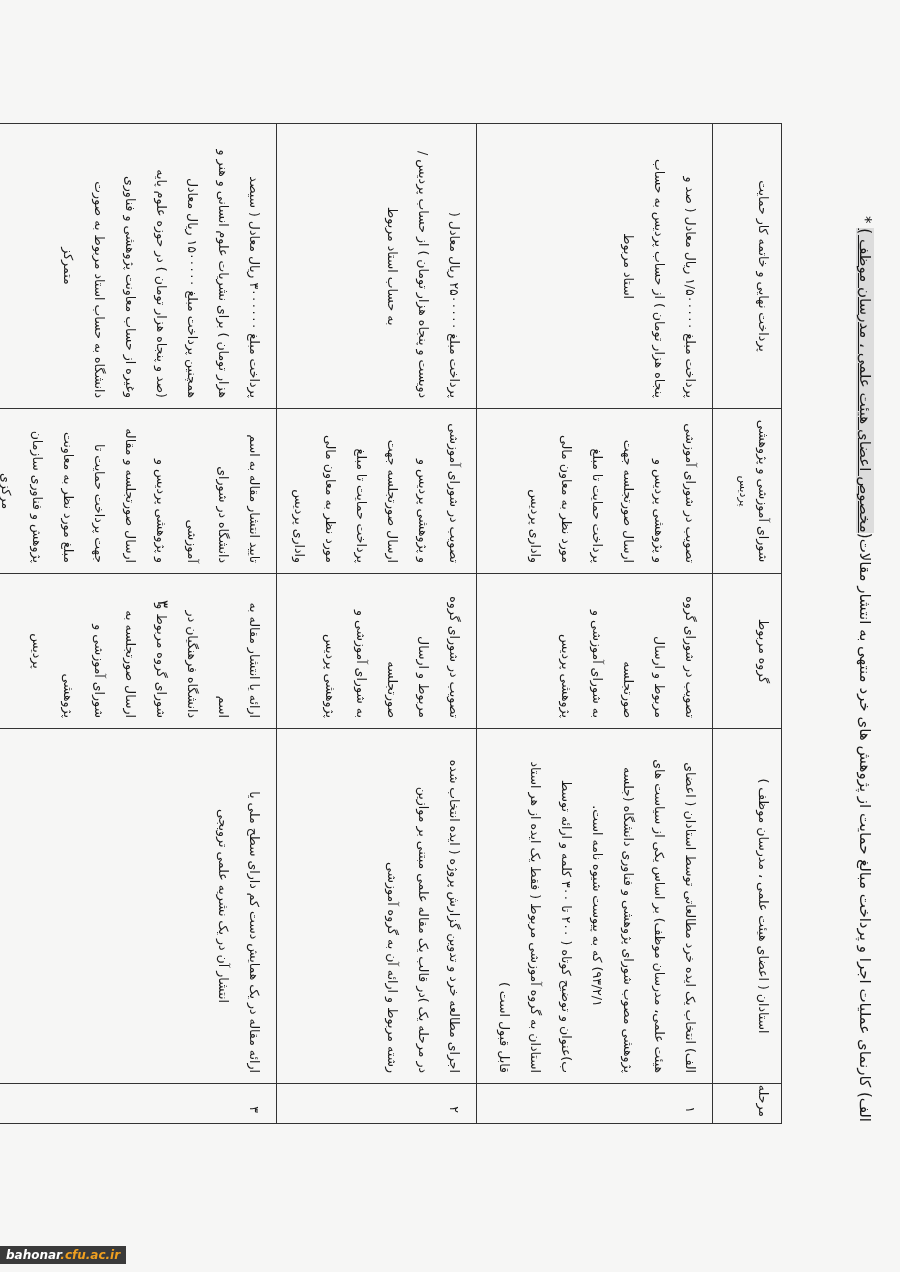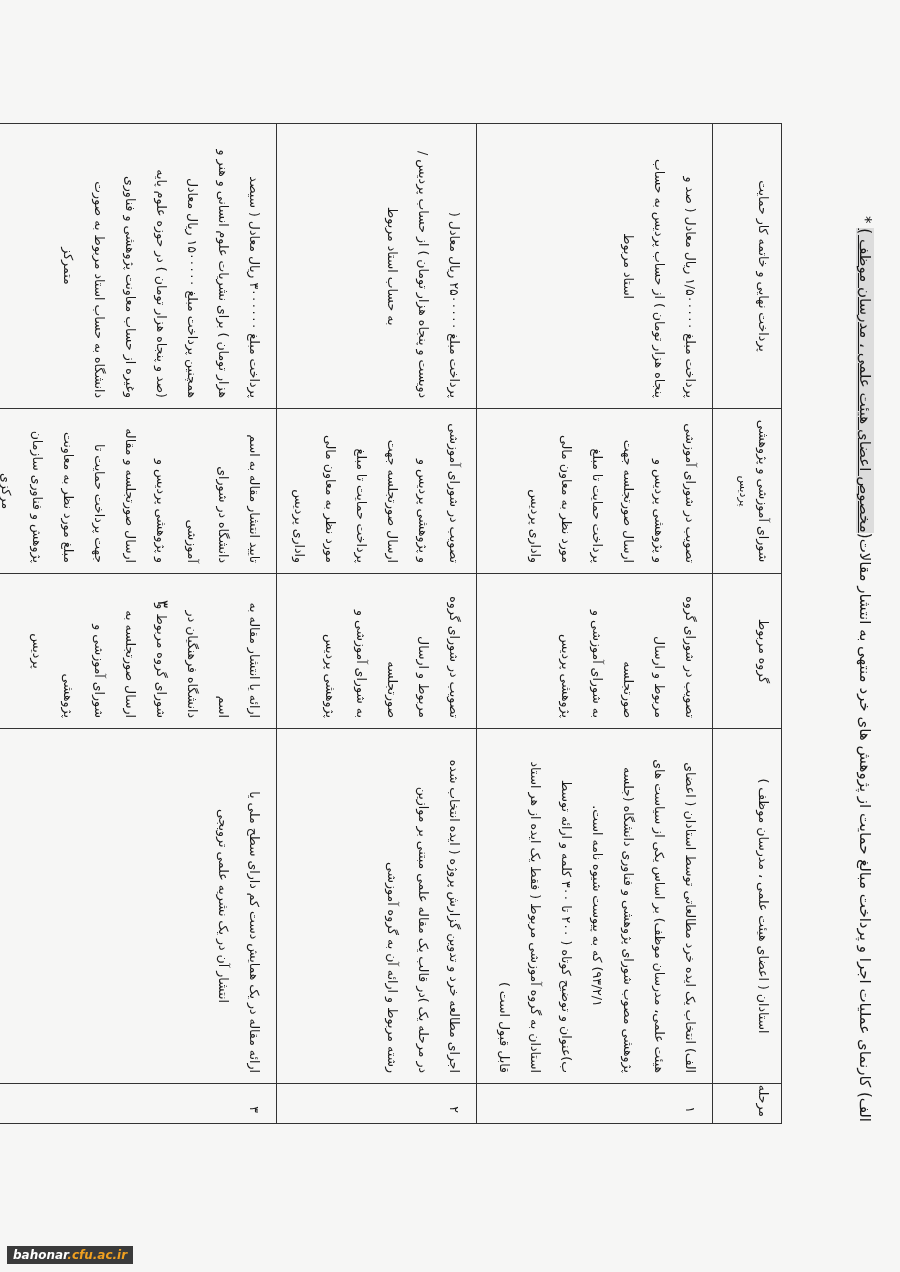--- a/index.html
+++ b/index.html
@@ -65,21 +65,21 @@
   .col-pay { width: 285px; }
   td.stage { text-align: center; font-size: 15px; vertical-align: middle; }
   .sub { display: block; font-size: 11px; text-align: center; }
   .center { text-align: center; }
   .page-num {
     position: absolute;
     top: 728px; left: 600px;
     font-size: 15px;
   }
   .brand {
-    position: absolute; left: 7px; top: 1246px;
+    position: absolute; left: 0; top: 1246px;
     height: 16px; padding: 1px 6px;
     background: #3a3a3a;
     font-family: "DejaVu Sans", sans-serif;
     font-style: italic; font-weight: bold; font-size: 12px; line-height: 16px;
   }
   .brand .b1 { color: #ffffff; }
   .brand .b2 { color: #f0a020; }
   .linebreak { display: block; }
 </style>
 </head>

